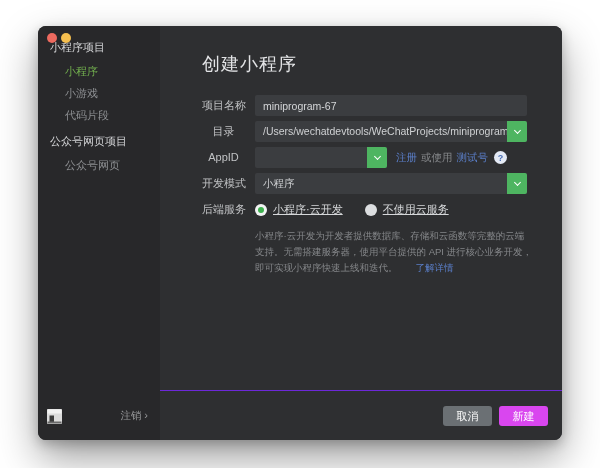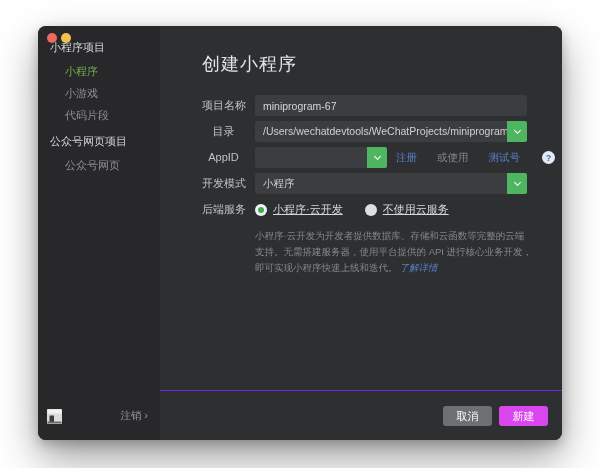--- a/index.html
+++ b/index.html
@@ -45,35 +45,35 @@
     width:272px; height:21px; background:#3b3d40; border:none; border-radius:2px;
     color:#d4d6d8; font-size:10.5px; padding:0 8px; outline:none;
     font-family:"Liberation Sans","DejaVu Sans",sans-serif;
   }
   .select { display:flex; align-items:stretch; width:272px; height:21px; background:#3b3d40; border-radius:2px; cursor:pointer; }
   .select.small { width:132px; }
   .select .val { flex:1; font-size:10.5px; color:#cfd1d3; line-height:21px; padding:0 8px; overflow:hidden; white-space:nowrap; }
   .select .dd { width:20px; background:#4eb561; border-radius:0 2px 2px 0; display:flex; align-items:center; justify-content:center; flex-shrink:0; }
   .chevron-down { width:5px; height:5px; border-right:1.4px solid #fff; border-bottom:1.4px solid #fff; transform:rotate(45deg); margin-top:-2px; }
 
-  .appid-extra { display:flex; align-items:center; margin-left:9px; font-size:10.5px; gap:20px; }
+  .appid-extra { display:flex; align-items:center; margin-left:9px; font-size:10.5px; gap:4px; }
   .link { color:#5a7ec7; cursor:pointer; }
   .muted { color:#85878a; }
   .help-badge { width:13px; height:13px; border-radius:50%; background:#e4eaf5; color:#4a6fb5;
     font-size:9px; font-weight:bold; display:inline-flex; align-items:center; justify-content:center; margin-left:2px; cursor:pointer; }
 
   .radios { display:flex; align-items:center; gap:22px; height:21px; }
   .radio-opt { display:flex; align-items:center; gap:6px; cursor:pointer; }
   .radio { width:12px; height:12px; border-radius:50%; background:#dcdee0; position:relative; flex-shrink:0; }
   .radio.checked { background:#f2f3f4; }
   .radio.checked::after { content:""; position:absolute; left:3px; top:3px; width:6px; height:6px; border-radius:50%; background:#3eb14f; }
   .radio-label { font-size:11px; color:#d6d8da;text-decoration:underline; }
 
   .desc { width:278px; margin-top:3px; font-size:9.5px; line-height:16px; color:#85878a; }
-  .desc .link { margin-left:2px;font-style:italic; }
+  .desc .link { margin-left:18px; }
 
   .main-footer { height:50px; border-top:1px solid #6d28d9; display:flex; align-items:center; justify-content:flex-end; gap:7px; padding-right:14px; }
   .btn { width:49px; height:20px; border:none; border-radius:3px; color:#fff; font-size:11px; cursor:pointer;
     font-family:"Liberation Sans","DejaVu Sans",sans-serif; line-height:20px; text-align:center; }
   .btn.cancel { background:#6b7074; }
   .btn.create { background:#d946ef; }
 </style>
 </head>
 <body>
 

